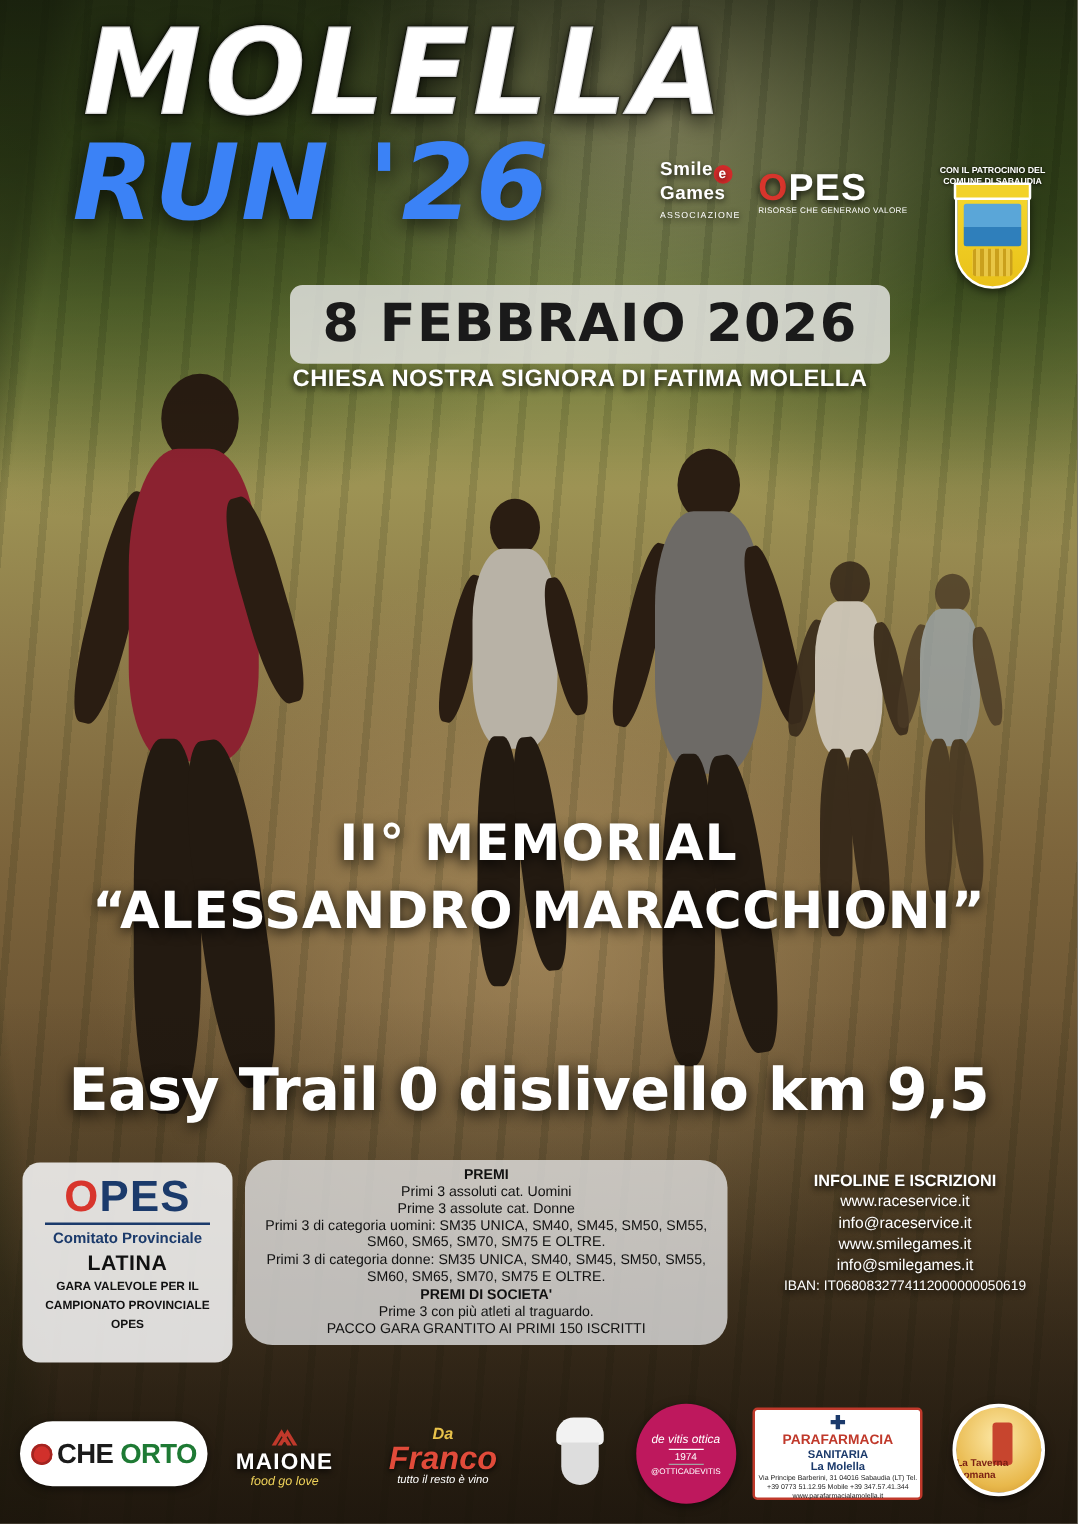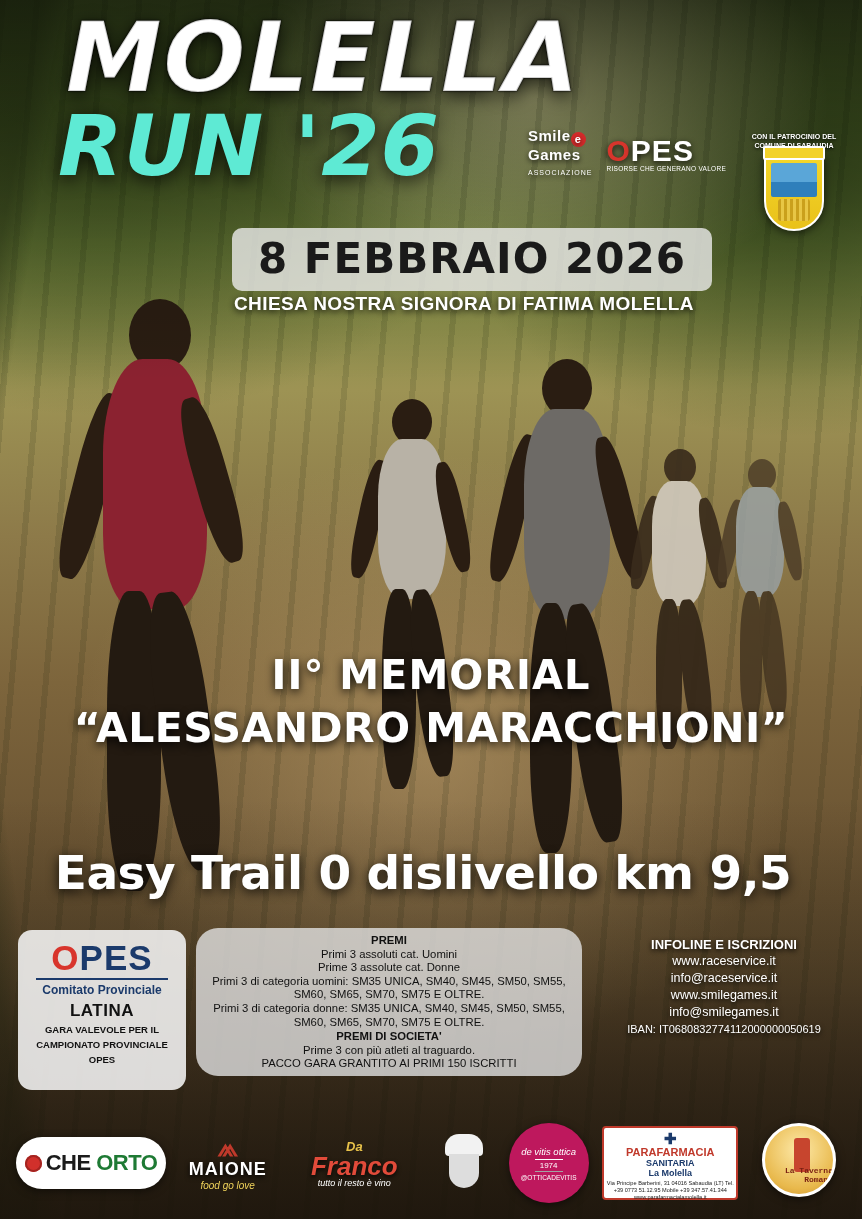--- a/index.html
+++ b/index.html
@@ -118,21 +118,21 @@
     padding-left: 66px;
     text-shadow: 0 4px 18px rgba(0,0,0,.75), 0 0 3px rgba(0,0,0,.8);
     -webkit-text-stroke: 2px rgba(0,0,0,.18);
   }
   .title-sub {
     font-family: "DejaVu Sans", sans-serif;
     font-weight: 700;
     font-style: italic;
     font-size: 84px;
     letter-spacing: 1px;
-    color: #5eead4;
+    color: #3b82f6;
     line-height: 1;
     padding-left: 58px;
     margin-top: 2px;
     text-shadow: 0 4px 18px rgba(0,0,0,.75);
   }
 
   
   .top-logos { position: absolute; top: 128px; left: 528px; display: flex; align-items: center; gap: 14px; }
   .logo-smile {
     color: #fff; font-weight: 700; font-size: 15px; line-height: 15px;
@@ -318,21 +318,21 @@
 
   .sp-parafarmacia {
     width: 136px; height: 74px; background:#fff; border: 2px solid #c0392b; border-radius: 4px;
     text-align:center; padding-top: 4px;
   }
   .sp-parafarmacia .cross { color:#1b3a6b; font-size: 15px; font-weight:700; line-height: 14px;}
   .sp-parafarmacia .n1 { font-size: 11px; font-weight:700; color:#c0392b; line-height: 12px;}
   .sp-parafarmacia .n2 { font-size: 9px; font-weight:700; color:#1b3a6b; }
   .sp-parafarmacia .n3 { font-size: 5.6px; color:#222; line-height: 7px; margin-top:2px; }
 
-  .sp-tav { width: 94px; height: 80px; position:relative; text-align:right;font-family:Liberation Mono, monospace; }
+  .sp-tav { width: 94px; height: 80px; position:relative; text-align:left; }
   .sp-tav .circle {
     width: 74px; height: 74px; border-radius: 50%; margin: 0 auto;
     background: radial-gradient(circle at 50% 35%, #fde9a8, #e8b84b 70%, #c98e2c);
     border: 3px solid #fff; box-shadow: 0 2px 8px rgba(0,0,0,.5);
     position: relative; overflow: hidden;
   }
   .sp-tav .tower { position:absolute; left: 29px; top: 12px; width: 16px; height: 34px; background:#c7452e; border-radius: 3px;}
   .sp-tav .band { position:absolute; left:0; right:0; bottom: 10px; font-size: 8px; color:#7a1f12; font-weight:700; }
 </style>
 </head>

